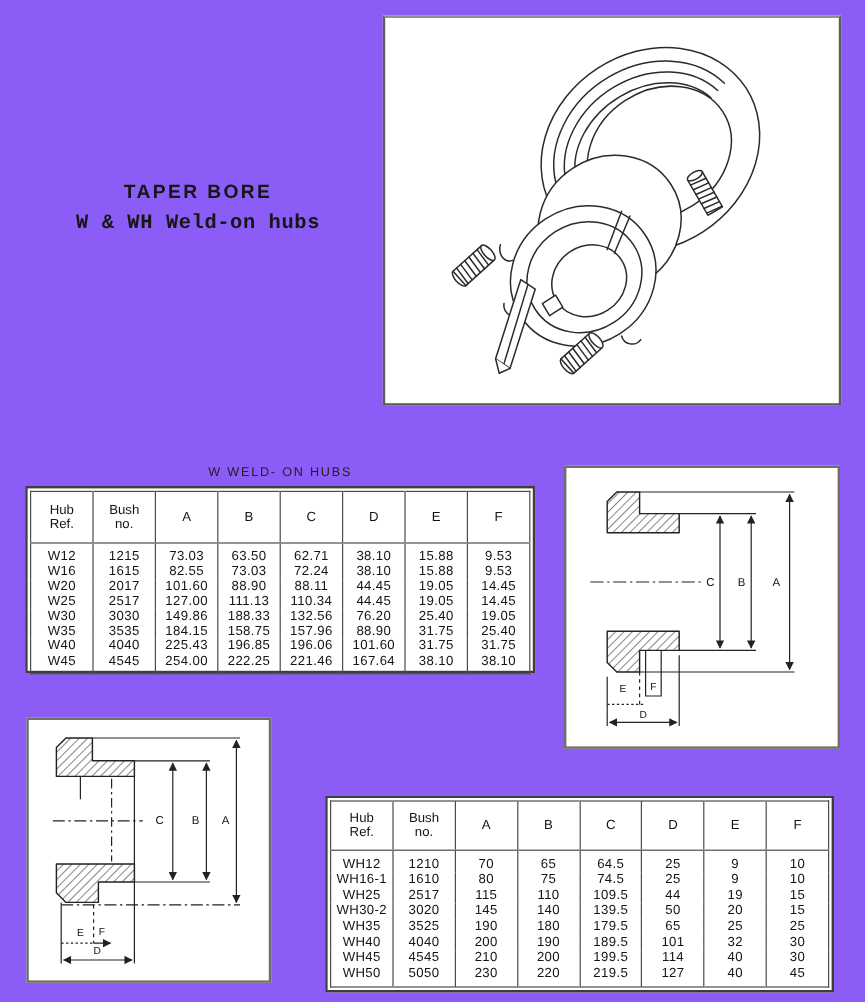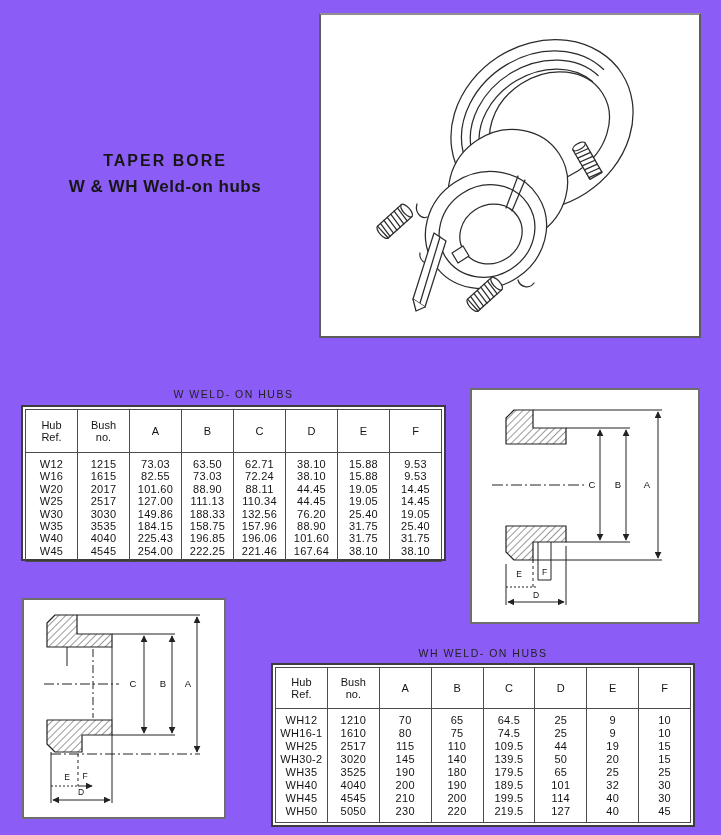--- a/index.html
+++ b/index.html
@@ -2,21 +2,21 @@
 <html><head>
 <meta charset="utf-8">
 <style>
   html,body{margin:0;padding:0;background:#ffffff;}
   .page{position:relative;width:721px;height:835px;background:#8b5cf6;
         font-family:"Liberation Sans",sans-serif;overflow:hidden;color:#1f1f1f;}
 
   
   .title-block{position:absolute;left:32px;top:152px;width:266px;text-align:center;}
   .title-line1{font-size:16px;font-weight:bold;letter-spacing:2px;color:#161616;}
-  .title-line2{font-size:17px;font-weight:bold;letter-spacing:.5px;color:#161616;margin-top:7px;}
+  .title-line2{font-size:17px;font-weight:bold;letter-spacing:.5px;color:#161616;margin-top:7px;font-family:Liberation Mono, monospace;}
 
   
   .draw-box{position:absolute;background:#fff;box-sizing:border-box;}
   .iso-box{left:319px;top:13px;width:382px;height:325px;border:2px solid #5c5c5c;border-top-color:#8f8f8f;}
   .rsec-box{left:470px;top:388px;width:230px;height:236px;border:2px solid #6e6e6e;}
   .blsec-box{left:22px;top:598px;width:204px;height:221px;border:2px solid #6e6e6e;}
   .draw-box svg{display:block;width:100%;height:100%;}
 
   
   .tbl-title{position:absolute;text-align:center;font-size:10.5px;letter-spacing:1.5px;color:#222;}
@@ -278,21 +278,20 @@
       </g>
       <text class="dimlbl" x="109" y="87" text-anchor="middle">C</text>
       <text class="dimlbl" x="139" y="87" text-anchor="middle">B</text>
       <text class="dimlbl" x="164" y="87" text-anchor="middle">A</text>
       <text class="dimlbl-sm" x="43" y="180" text-anchor="middle">E</text>
       <text class="dimlbl-sm" x="61" y="179" text-anchor="middle">F</text>
       <text class="dimlbl-sm" x="57" y="195" text-anchor="middle">D</text>
     </svg>
   </div>
 
-  <div class="tbl-title wh-title">WH WELD- ON HUBS</div>
   <div class="tbl-outer wh-tbl">
     <table class="dim">
         <thead>
           <tr>
             <th>Hub
 Ref.</th>
             <th>Bush
 no.</th>
             <th>A</th>
             <th>B</th>

